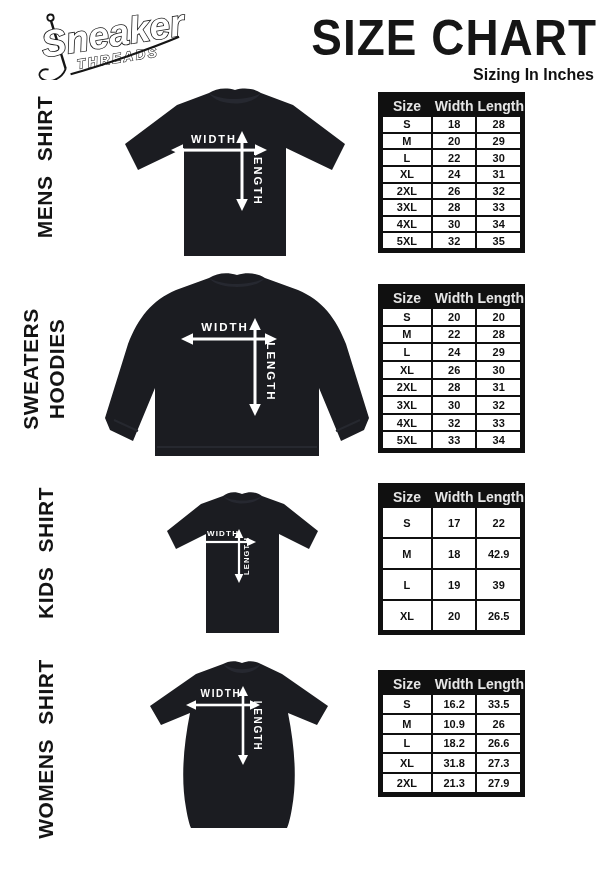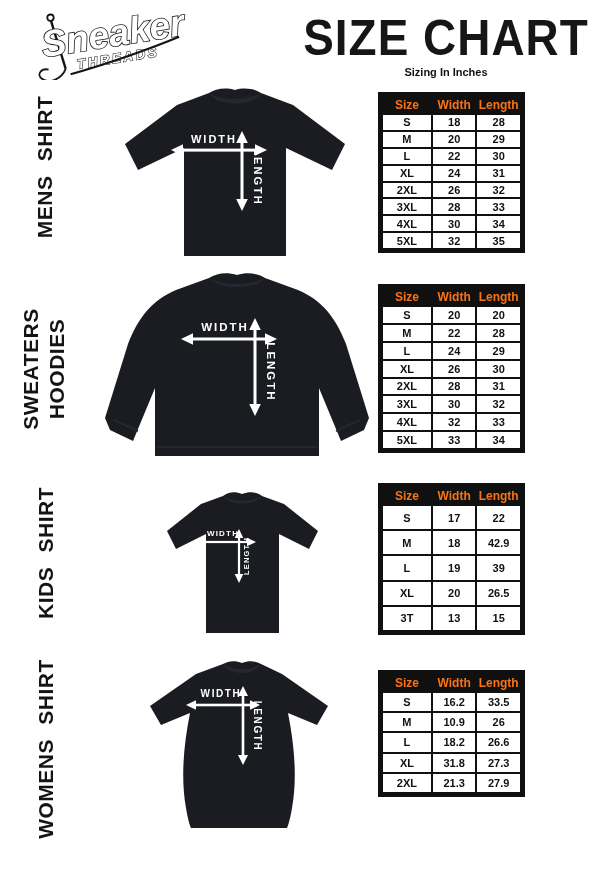--- a/index.html
+++ b/index.html
@@ -3,27 +3,27 @@
 <meta charset="utf-8">
 <style>
   * { margin:0; padding:0; box-sizing:border-box; }
   html,body { background:#fff; }
   .canvas {
     position:relative; width:600px; height:877px; background:#ffffff;
     overflow:hidden; font-family:"Liberation Sans", sans-serif; color:#141414;
   }
   
   .logo-wrap { position:absolute; left:16px; top:2px; width:185px; height:78px; }
-  .title-block { position:absolute; left:298px; top:12px; width:296px; text-align:center; }
+  .title-block { position:absolute; left:298px; top:12px; width:296px; text-align:right; }
   .page-title {
     font-size:45px; font-weight:900; letter-spacing:1px; line-height:1.05;
     color:#161616; transform:scale(1.02,1.1); transform-origin:center top;
     font-family:"Liberation Sans", sans-serif; white-space:nowrap;
   }
-  .page-subtitle { margin-top:7px; font-size:11px; font-weight:700; color:#111; }
+  .page-subtitle { margin-top:7px; font-size:16px; font-weight:700; color:#111; }
   
   .vlabel {
     position:absolute; width:220px; display:flex; flex-direction:column;
     align-items:center; justify-content:center; transform:rotate(-90deg);
     font-weight:800; font-size:21px; letter-spacing:.5px; word-spacing:8px;
     color:#141414; line-height:26px; text-align:center; white-space:nowrap;
   }
   .vlabel-mens    { left:-65px; top:152px; height:30px; }
   .vlabel-sweat   { left:-66px; top:339px; height:60px; }
   .vlabel-kids    { left:-64px; top:538px; height:30px; }
@@ -38,21 +38,21 @@
   .size-table { position:absolute; left:378px; width:147px; }
   .t-mens   { top:92px;  height:161px; }
   .t-sweat  { top:284px; height:169px; }
   .t-kids   { top:483px; height:152px; }
   .t-womens { top:670px; height:127px; }
   .size-table table {
     width:100%; height:100%; border-collapse:separate; border-spacing:2px;
     background:#101010; border:3px solid #101010; table-layout:fixed;
   }
   .size-table th {
-    background:#101010; color:#f97316; font-weight:800; font-size:12px;
+    background:#101010; color:#e5e5e5; font-weight:800; font-size:14px;
     text-align:center; padding:1px 0;
   }
   .size-table td {
     background:#ffffff; color:#101010; font-weight:700; font-size:11px;
     text-align:center; padding:0;
   }
   svg text { font-family:"Liberation Sans", sans-serif; }
 </style>
 </head>
 <body>
@@ -307,25 +307,20 @@
           <tr>
             <td>L</td>
             <td>19</td>
             <td>39</td>
           </tr>
           <tr>
             <td>XL</td>
             <td>20</td>
             <td>26.5</td>
           </tr>
-          <tr>
-            <td>3T</td>
-            <td>13</td>
-            <td>15</td>
-          </tr>
         </tbody>
     </table>
   </div>
 
   <div class="size-table t-womens">
     <table>
       <colgroup>
           <col style="width:36%">
           <col style="width:32%">
           <col style="width:32%">

